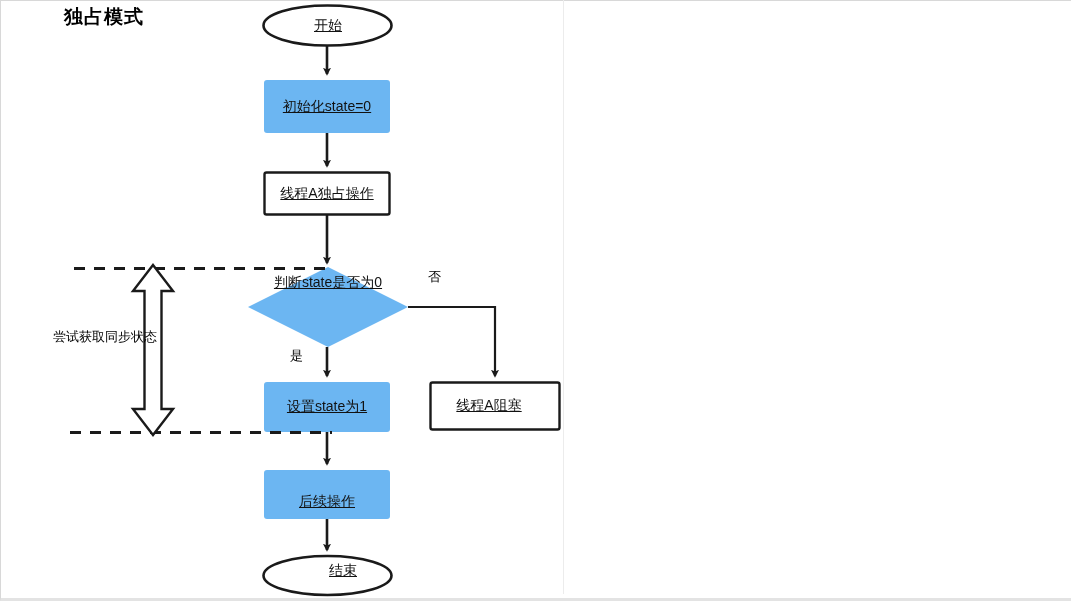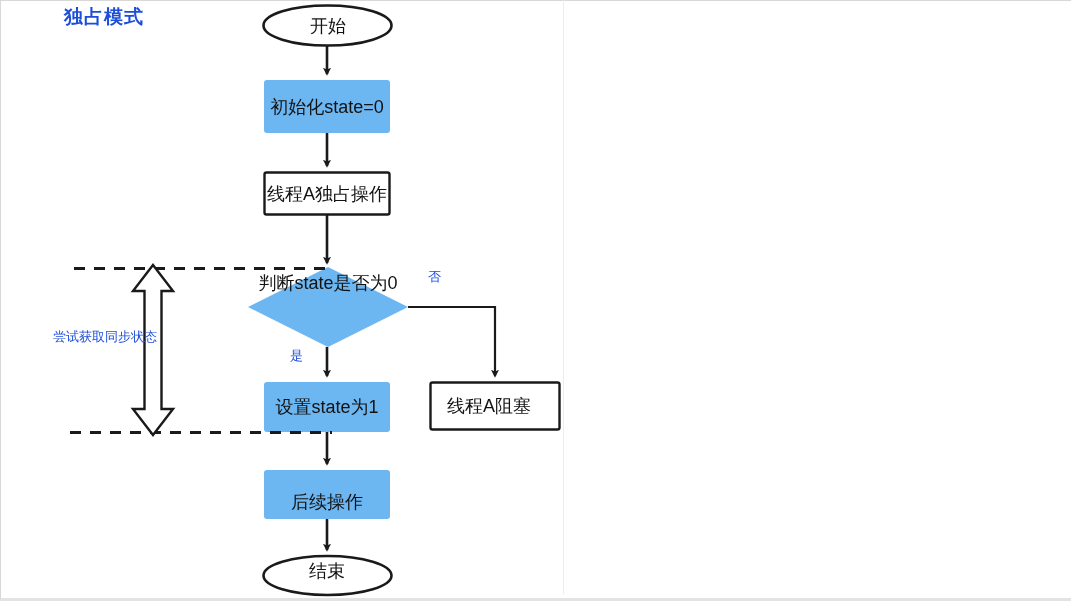--- a/index.html
+++ b/index.html
@@ -22,50 +22,51 @@
   #canvas-divider{
     position:absolute;left:563px;top:0;width:1px;height:594px;
     background:#ececec;
   }
 
   #diagram{position:absolute;left:0;top:0;width:1071px;height:601px;}
   #diagram svg{display:block;}
 
   .lbl{
     position:absolute;
-    color:#1d4ed8;
+    color:#000000;
     white-space:nowrap;
     line-height:1;
     -webkit-font-smoothing:antialiased;
   }
   #title{
     left:64px;top:7px;
     font-size:19px;font-weight:bold;letter-spacing:1px;
   }
   #side-label{ left:5px;top:330px; font-size:13px;margin-left:48px; }
   #yes-label{ left:290px;top:349px; font-size:13px; }
   #no-label{  left:428px;top:270px; font-size:13px; }
 
   
   .node-text{
     position:absolute;
     display:flex;align-items:center;justify-content:center;
     color:#121212;
-    font-size:18px;
+    font-size:14px;
     white-space:nowrap;
     pointer-events:none;
+    text-decoration:underline;
   }
   #t-start{left:263px;top:5px;width:130px;height:41px;}
   #t-init{left:264px;top:80px;width:126px;height:53px;text-align:right;}
   #t-excl{left:264px;top:172px;width:126px;height:43px;}
   #t-decide{left:248px;top:272px;width:160px;height:22px;}
   #t-setstate{left:264px;top:382px;width:126px;height:50px;}
   #t-block{left:424px;top:382px;width:130px;height:48px;}
   #t-next{left:264px;top:470px;width:126px;height:64px;}
-  #t-end{left:262px;top:556px;width:130px;height:29px;}
+  #t-end{left:278px;top:556px;width:130px;height:29px;}
 </style>
 </head>
 <body>
 
 <div id="root">
   <div id="canvas-frame"></div>
   <div id="canvas-divider"></div>
 
   <div id="diagram">
     <svg width="1071" height="601" viewBox="0 0 1071 601" xmlns="http://www.w3.org/2000/svg">

